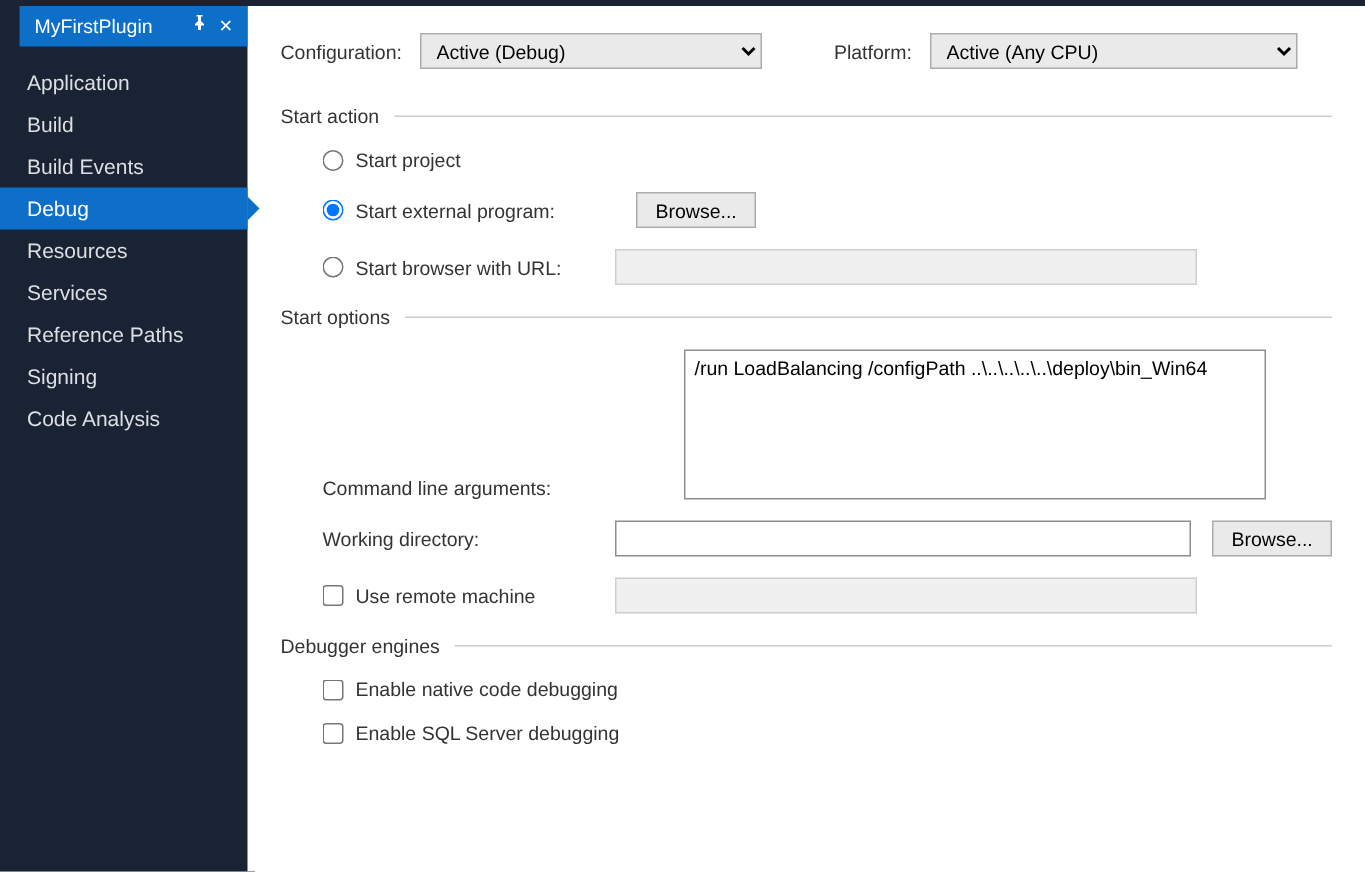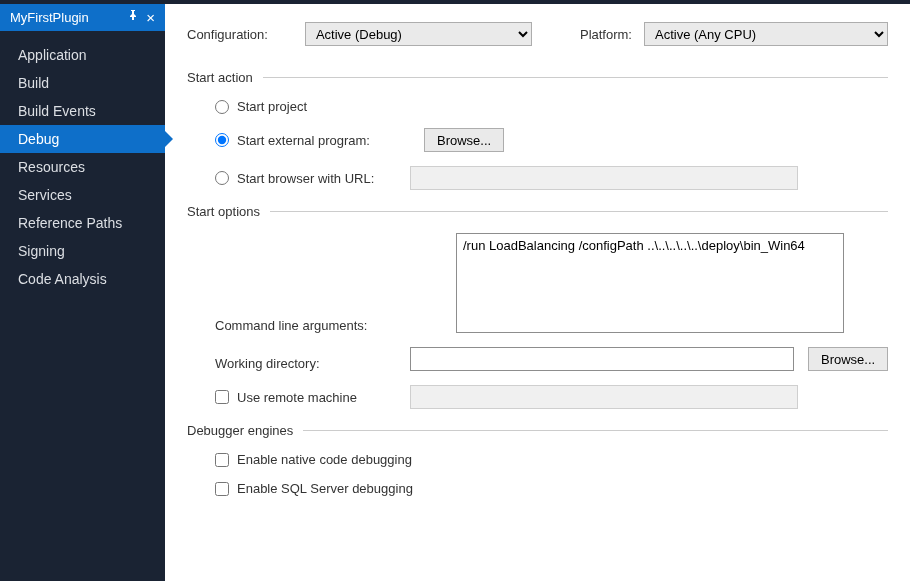--- a/index.html
+++ b/index.html
@@ -31,20 +31,21 @@
     }
     .tab-header {
       background: #0e6fc9;
       color: #fff;
       padding: 6px 10px;
       display: flex;
       align-items: flex-start;
       gap: 8px;
       position: relative;
       height: 27px;
+      margin-left: 13px;
     }
     .tab-title { flex: 1; font-size: 13px; }
     .pin-icon { width: 10px; display: inline-block; text-align: center; color:#fff; font-size: 11px;}
     .close-icon { color: #fff; font-size: 15px; line-height: 1; cursor: pointer; }
     .nav-list {
       list-style: none;
       padding: 10px 0 0 0;
     }
     .nav-item {
       color: #dcdfe4;
@@ -84,21 +85,21 @@
       font-size: 13px;
     }
     select.combo {
       height: 24px;
       background: #eaeaea;
       border: 1px solid #adadad;
       font-family: inherit;
       font-size: 13px;
       padding: 2px 6px;
     }
-    .combo-config { width: 228px; margin-left: 25px; }
+    .combo-config { width: 228px; }
     .combo-platform { width: 245px; }
     .section-header {
       display: flex;
       align-items: center;
       gap: 10px;
       margin: 10px 0 14px 0;
     }
     .section-header span { color: #333; font-size: 13px; }
     .section-header .line {
       flex: 1;
@@ -249,21 +250,21 @@
       <span>Start options</span>
       <div class="line"></div>
     </div>
     <div class="form-group">
       <div class="row row-top">
         <div class="label-col" style="padding-top:4px;">
           <span>Command line arguments:</span>
         </div>
         <textarea class="tbox" id="cmdargs" style="">/run LoadBalancing /configPath ..\..\..\..\..\deploy\bin_Win64</textarea>
       </div>
-      <div class="row" style="margin-top:8px;align-items:flex-end;">
+      <div class="row" style="margin-top:8px;">
         <div class="label-col">
           <span>Working directory:</span>
         </div>
         <input type="text" class="tbox" value="" style="">
         <button class="btn">Browse...</button>
       </div>
       <div class="row">
         <div class="label-col">
           <label class="check-label">
             <input type="checkbox" style="">

